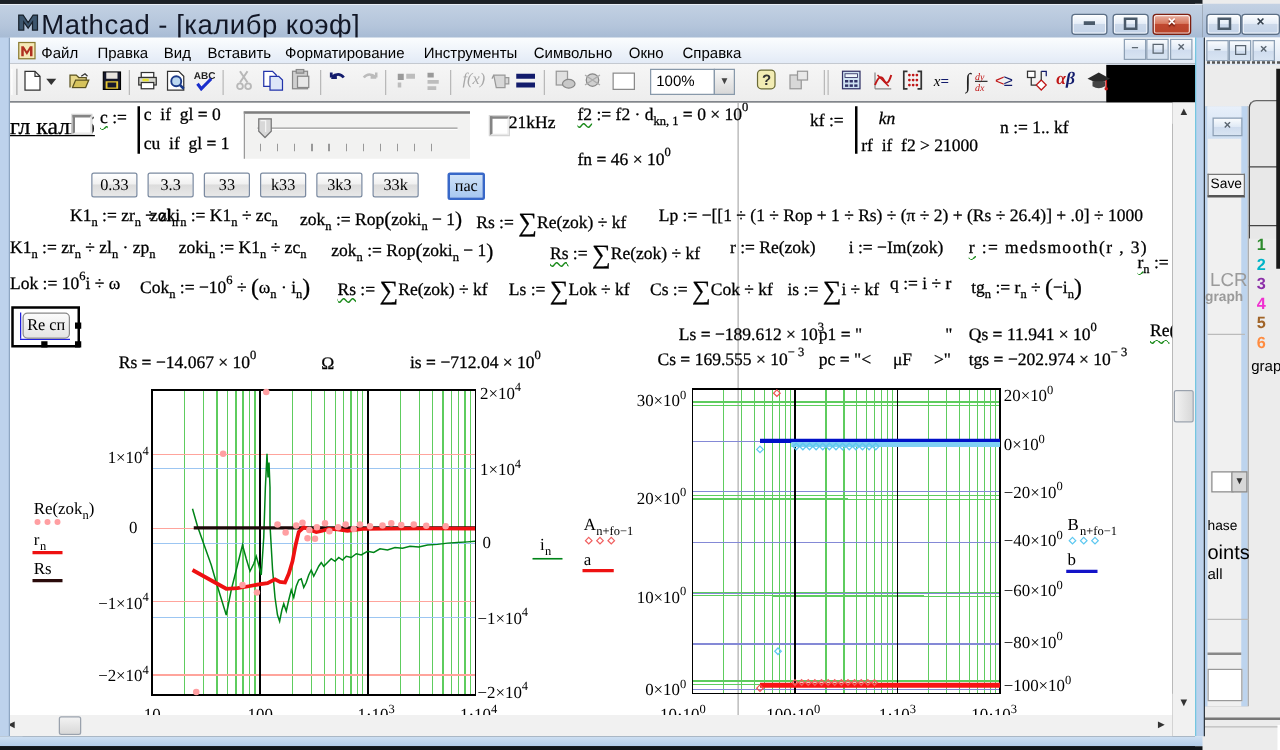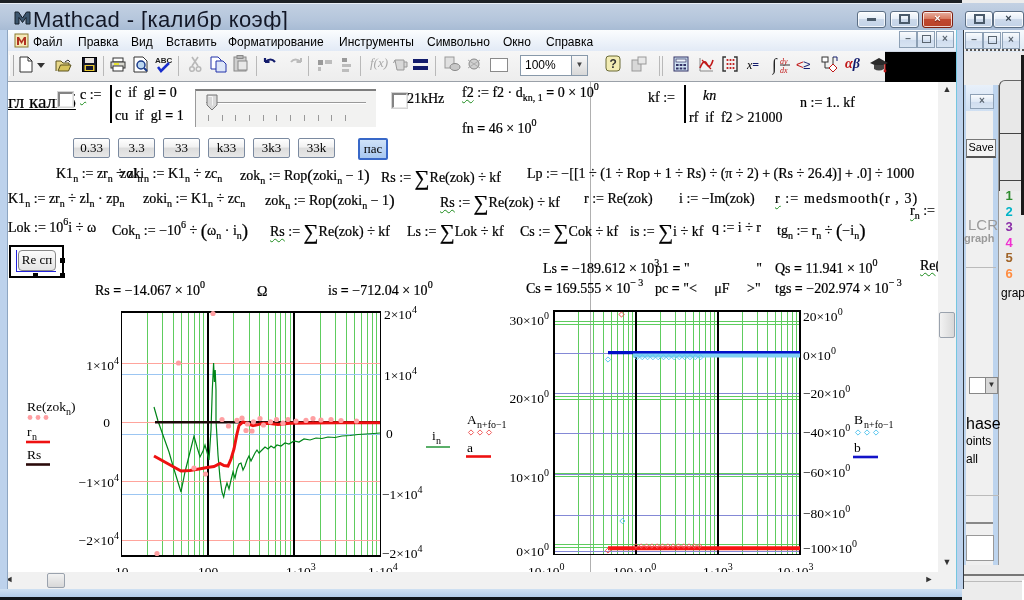--- a/index.html
+++ b/index.html
@@ -51,22 +51,22 @@
 
  <div class="abs" style="left:6px;top:85px;width:27px;height:480px;background:#f0f0f0;border-left:4px solid #bdd4ee;border-right:5px solid #bdd4ee;box-shadow:1px 0 0 #999;">
   <div class="abs" style="left:0;top:0;width:27px;height:26px;background:linear-gradient(#e8f0fa,#cfdff2);"></div>
   <div class="mdib" style="left:4px;top:9px;width:22px;height:13px;line-height:11px;">×</div>
   <div class="abs" style="left:0px;top:54px;width:28px;height:16px;border:1px solid #777;border-bottom:2px solid #555;background:#f4f4f4;font-size:11px;text-align:center;line-height:15px;color:#000;">Save</div>
   <div class="abs" style="left:2px;top:131px;font-size:15px;color:#9a9a9a;">LCR</div>
   <div class="abs" style="left:-2px;top:147px;font-size:11px;color:#9a9a9a;font-weight:bold;">graph</div>
   <div class="abs" style="left:0px;top:182px;width:30px;height:1px;background:#bbb;"></div>
   <div class="abs" style="left:3px;top:292px;width:16px;height:15px;background:#fff;border:1px solid #888;"></div>
   <div class="abs" style="left:19px;top:292px;width:11px;height:15px;background:#d8d8d8;border:1px solid #888;font-size:8px;text-align:center;line-height:14px;color:#333;">▼</div>
-  <div class="abs" style="left:0px;top:330px;font-size:16px;color:#000;">hase</div>
-  <div class="abs" style="left:0px;top:349px;font-size:12px;color:#000;">oints</div>
+  <div class="abs" style="left:0px;top:330px;font-size:11px;color:#000;">hase</div>
+  <div class="abs" style="left:0px;top:349px;font-size:16px;color:#000;">oints</div>
   <div class="abs" style="left:0px;top:367px;font-size:12px;color:#000;">all</div>
   <div class="abs" style="left:0px;top:410px;width:33px;height:1px;background:#bbb;"></div>
   <div class="abs" style="left:0px;top:437px;width:27px;height:2px;background:#888;"></div>
   <div class="abs" style="left:0px;top:450px;width:26px;height:24px;background:#fff;border:1px solid #999;"></div>
  </div>
  <div class="abs" style="left:6px;top:574px;width:62px;height:2px;background:#777;"></div>
  <div class="abs" style="left:6px;top:581px;width:62px;height:1px;background:#bbb;"></div>
  <div class="abs" style="left:66px;top:580px;width:2px;height:20px;background:#fff;"></div>
 </div>
 

